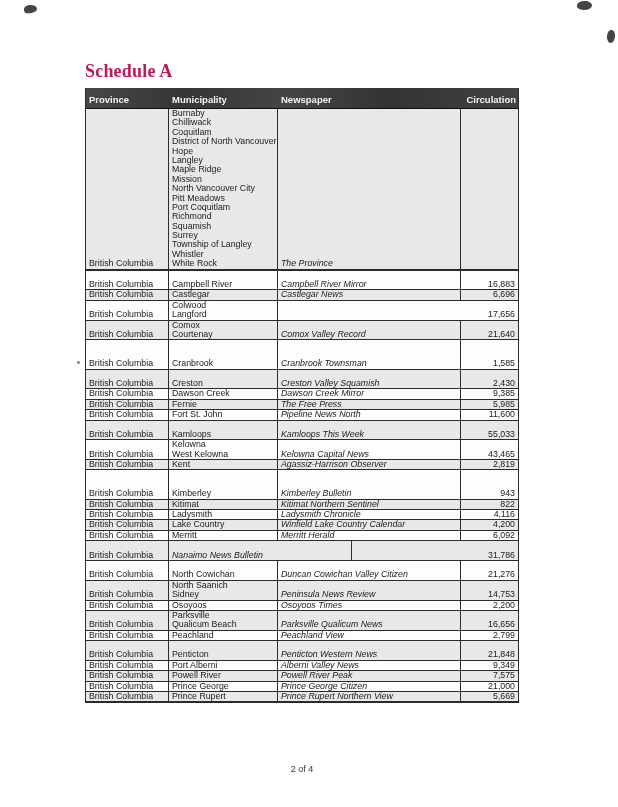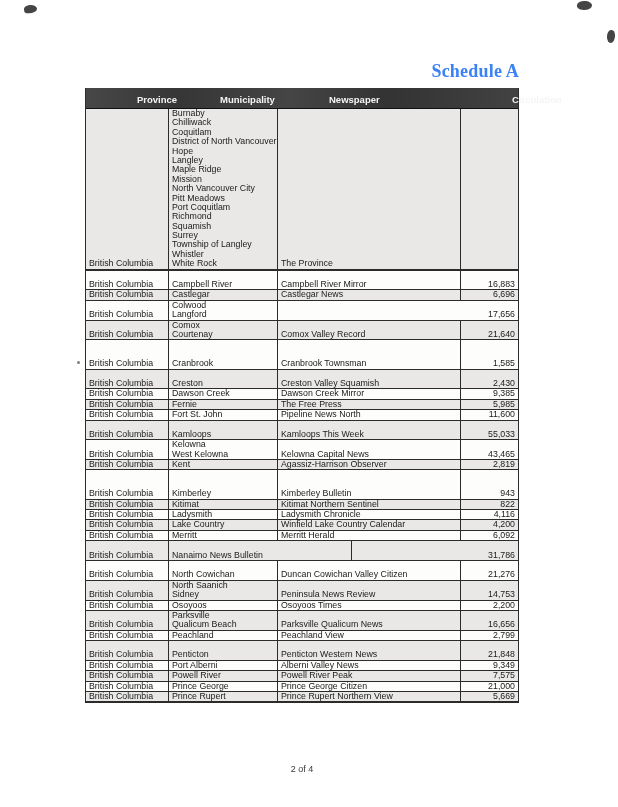--- a/index.html
+++ b/index.html
@@ -14,43 +14,42 @@
   .page{
     position:relative;
     width:618px;height:807px;
     background:#ffffff;
     font-family:"Liberation Sans",sans-serif;
     color:var(--text-color);
     overflow:hidden;
   }
   .doc-title{
     position:absolute;top:61px;left:85px;width:434px;
-    text-align:right;
+    text-align:left;
     font-family:"Liberation Serif",serif;
-    font-weight:bold;font-size:18px;color:#3b82f6;
+    font-weight:bold;font-size:18px;color:#be185d;
     letter-spacing:0.2px;
   }
   .schedule-table{
     position:absolute;left:85px;top:88px;width:434px;
     border-left:1px solid var(--border-color);
     border-right:1px solid var(--border-color);
     border-bottom:2px solid var(--border-color);
     box-sizing:border-box;
     background:var(--row-white);
   }
   .thead{
     display:flex;
     height:21px;
     background:linear-gradient(90deg,#474747 0%,#363636 22%,#454545 47%,#333333 70%,#424242 100%);
     color:var(--header-text);
     font-weight:bold;font-size:9.5px;
     align-items:flex-end;
     border-bottom:1px solid #111;
     box-sizing:border-box;
-    padding-left:48px;
   }
   .thead .hcell{padding:0 2px 3px 3px;box-sizing:border-box;}
   .col-province{width:83px;flex:none;}
   .col-municipality{width:109px;flex:none;}
   .col-newspaper{width:183px;flex:none;}
   .col-circulation{flex:1;text-align:right;}
   .group{
     display:flex;
     border-bottom:1px solid var(--border-color);
     background:var(--row-white);
@@ -58,21 +57,21 @@
   .group:last-child{border-bottom:none;}
   .group.shaded{background:var(--row-shaded);}
   .group:nth-child(1){border-bottom-width:2px;}
   .cell{
     box-sizing:border-box;
     padding-left:3px;
     border-right:1px solid var(--border-color);
     overflow:hidden;
   }
   .cell.col-circulation{border-right:none;padding-right:3px;padding-left:0;}
-  .cell.col-newspaper .line{}
+  .cell.col-newspaper .line{font-style:italic;}
   .line{
     height:9.4px;line-height:9.6px;
     font-size:8.8px;
     white-space:nowrap;
   }
   .cell.col-circulation .line{text-align:right;}
   .page-footer{
     position:absolute;top:764px;left:85px;width:434px;
     text-align:center;font-size:9px;color:#3a3a3a;
   }

